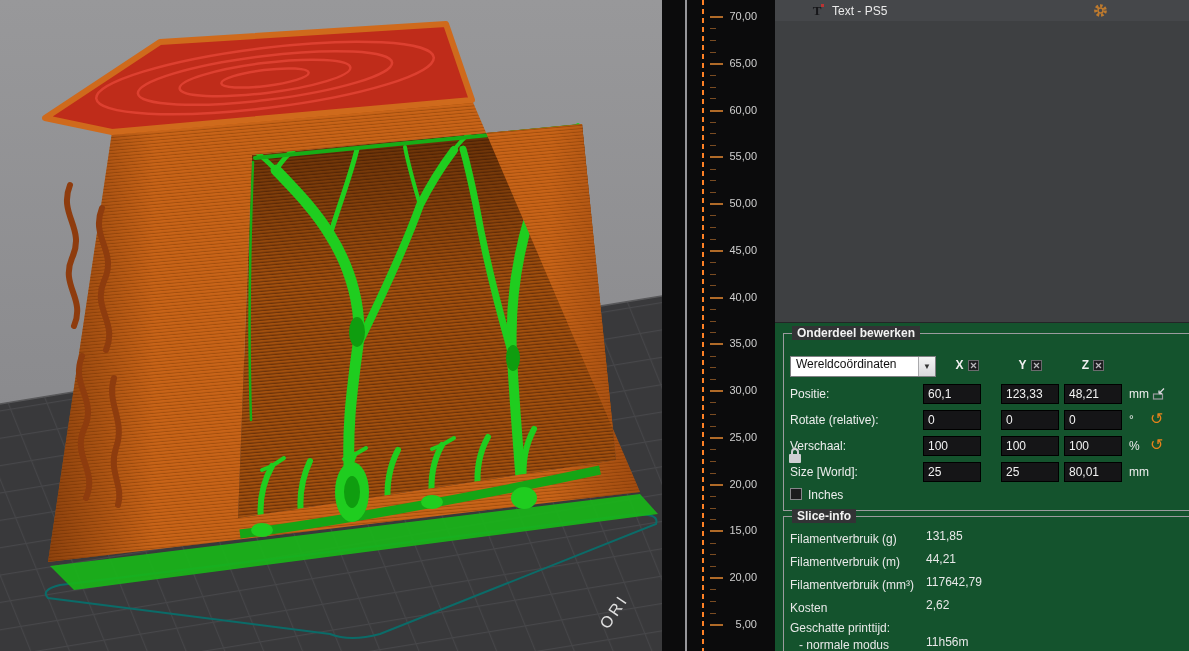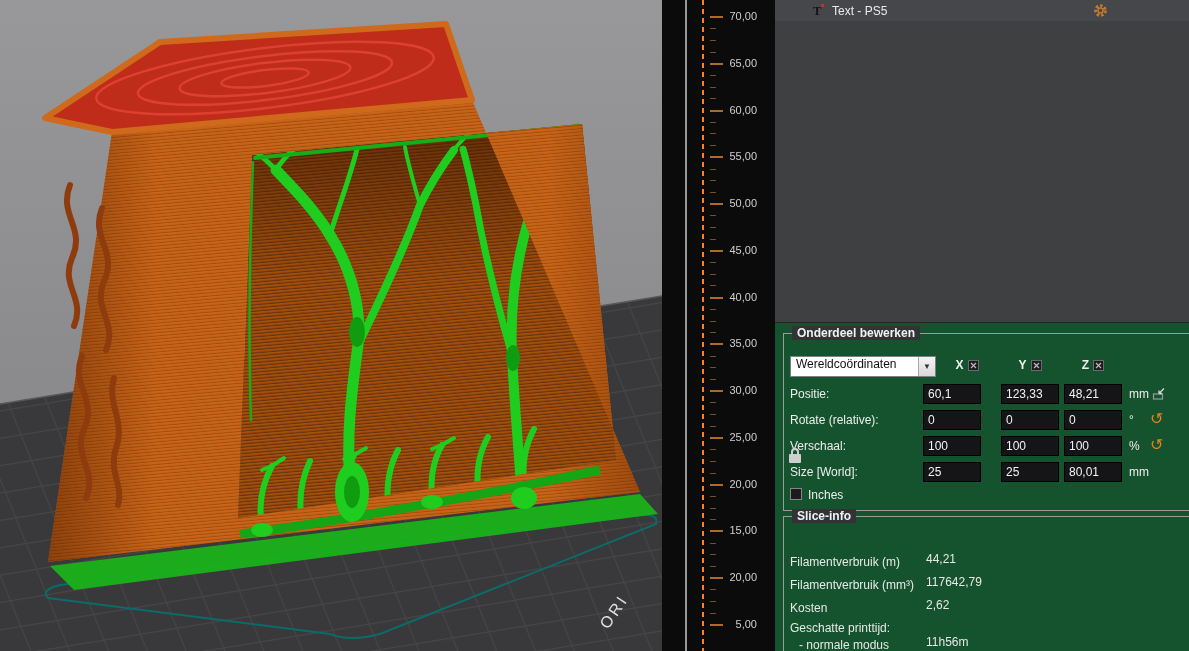--- a/index.html
+++ b/index.html
@@ -377,20 +377,24 @@
 
         <div class="inches">
           <span class="cb"></span>
           <span>Inches</span>
         </div>
       </div>
 
       <div class="group" id="sliceGroup">
         <span class="group-title">Slice-info</span>
 
+        <div class="srow t0">
+          <span class="srow-label">Filamentverbruik (g)</span>
+          <span class="srow-value">131,85</span>
+        </div>
         <div class="srow t1">
           <span class="srow-label">Filamentverbruik (m)</span>
           <span class="srow-value">44,21</span>
         </div>
         <div class="srow t2">
           <span class="srow-label">Filamentverbruik (mm³)</span>
           <span class="srow-value">117642,79</span>
         </div>
         <div class="srow t3">
           <span class="srow-label">Kosten</span>

